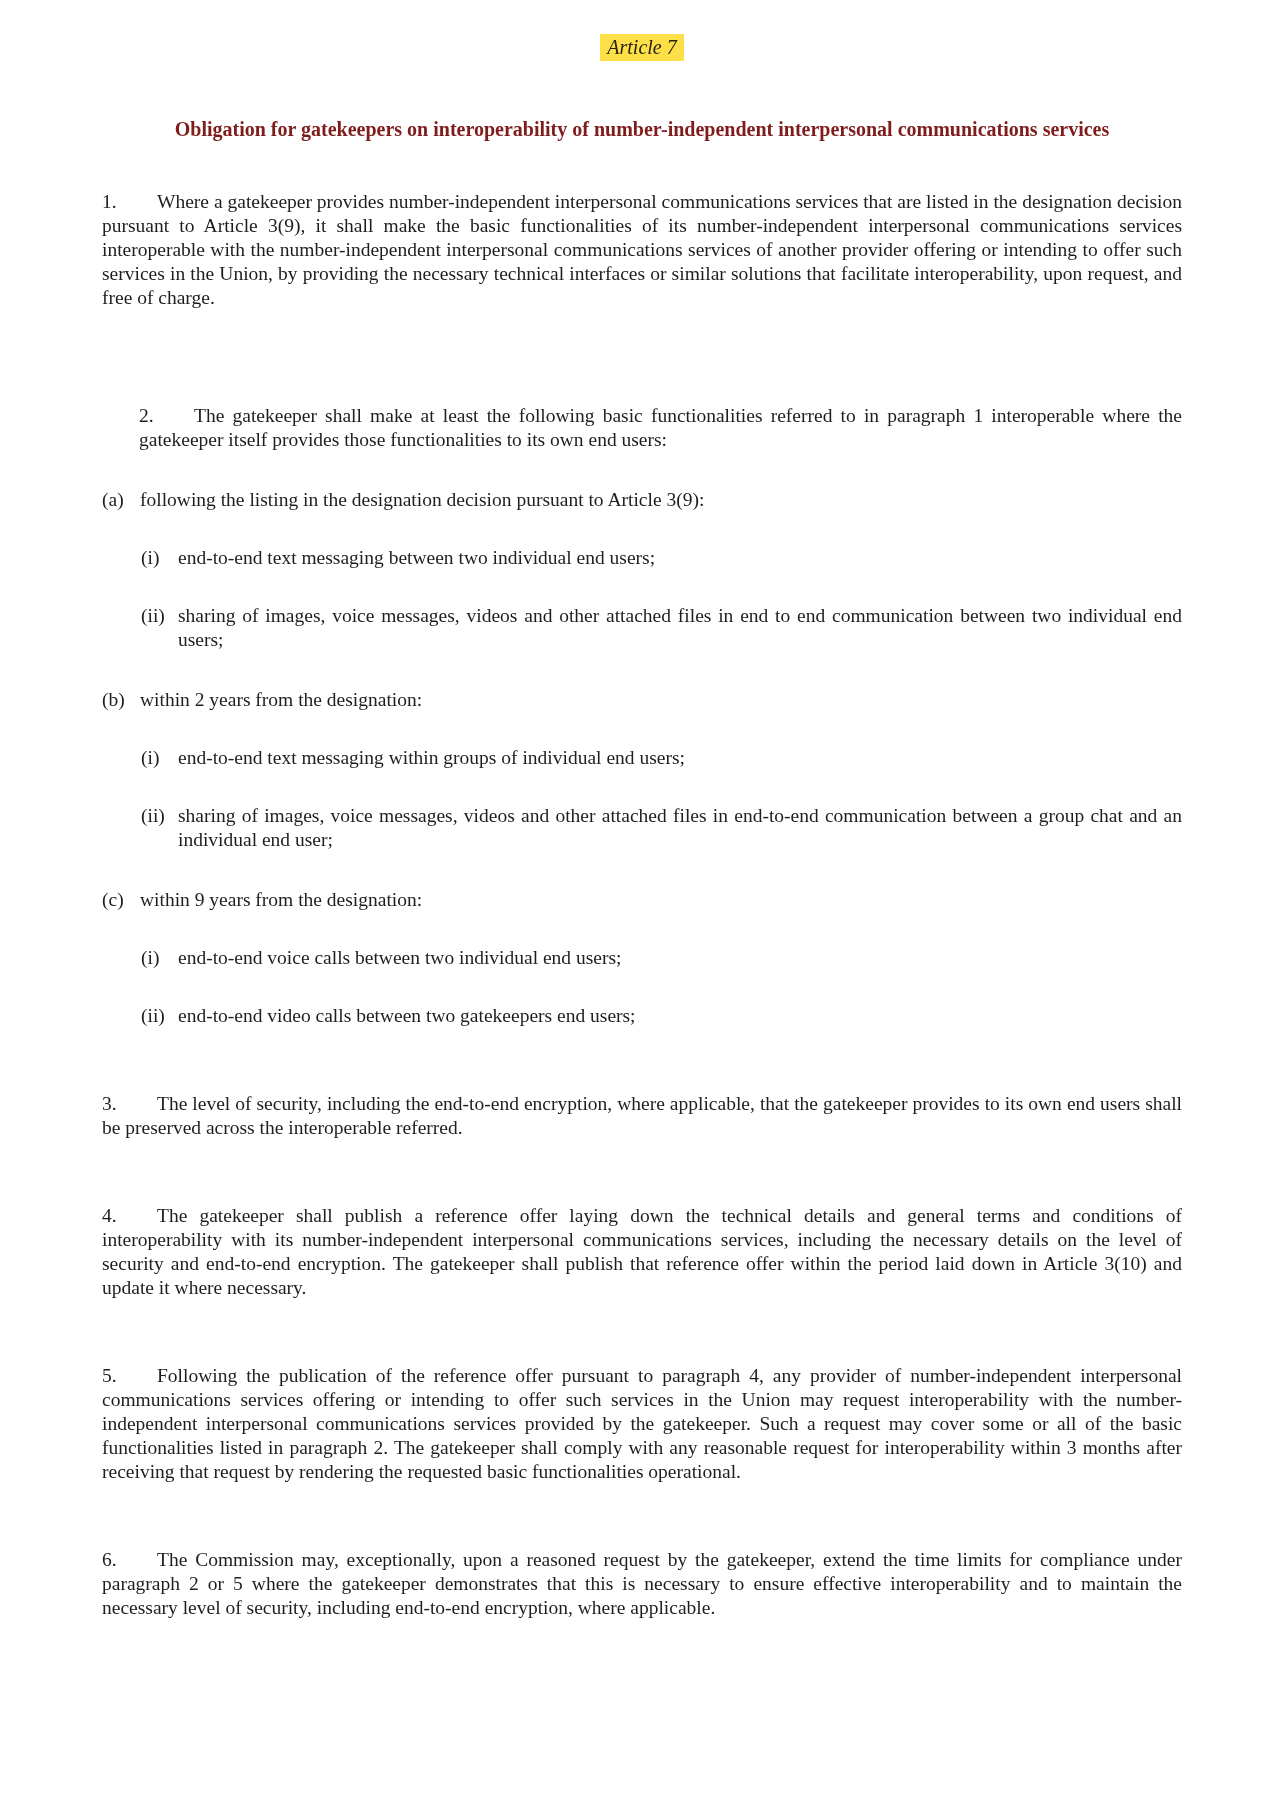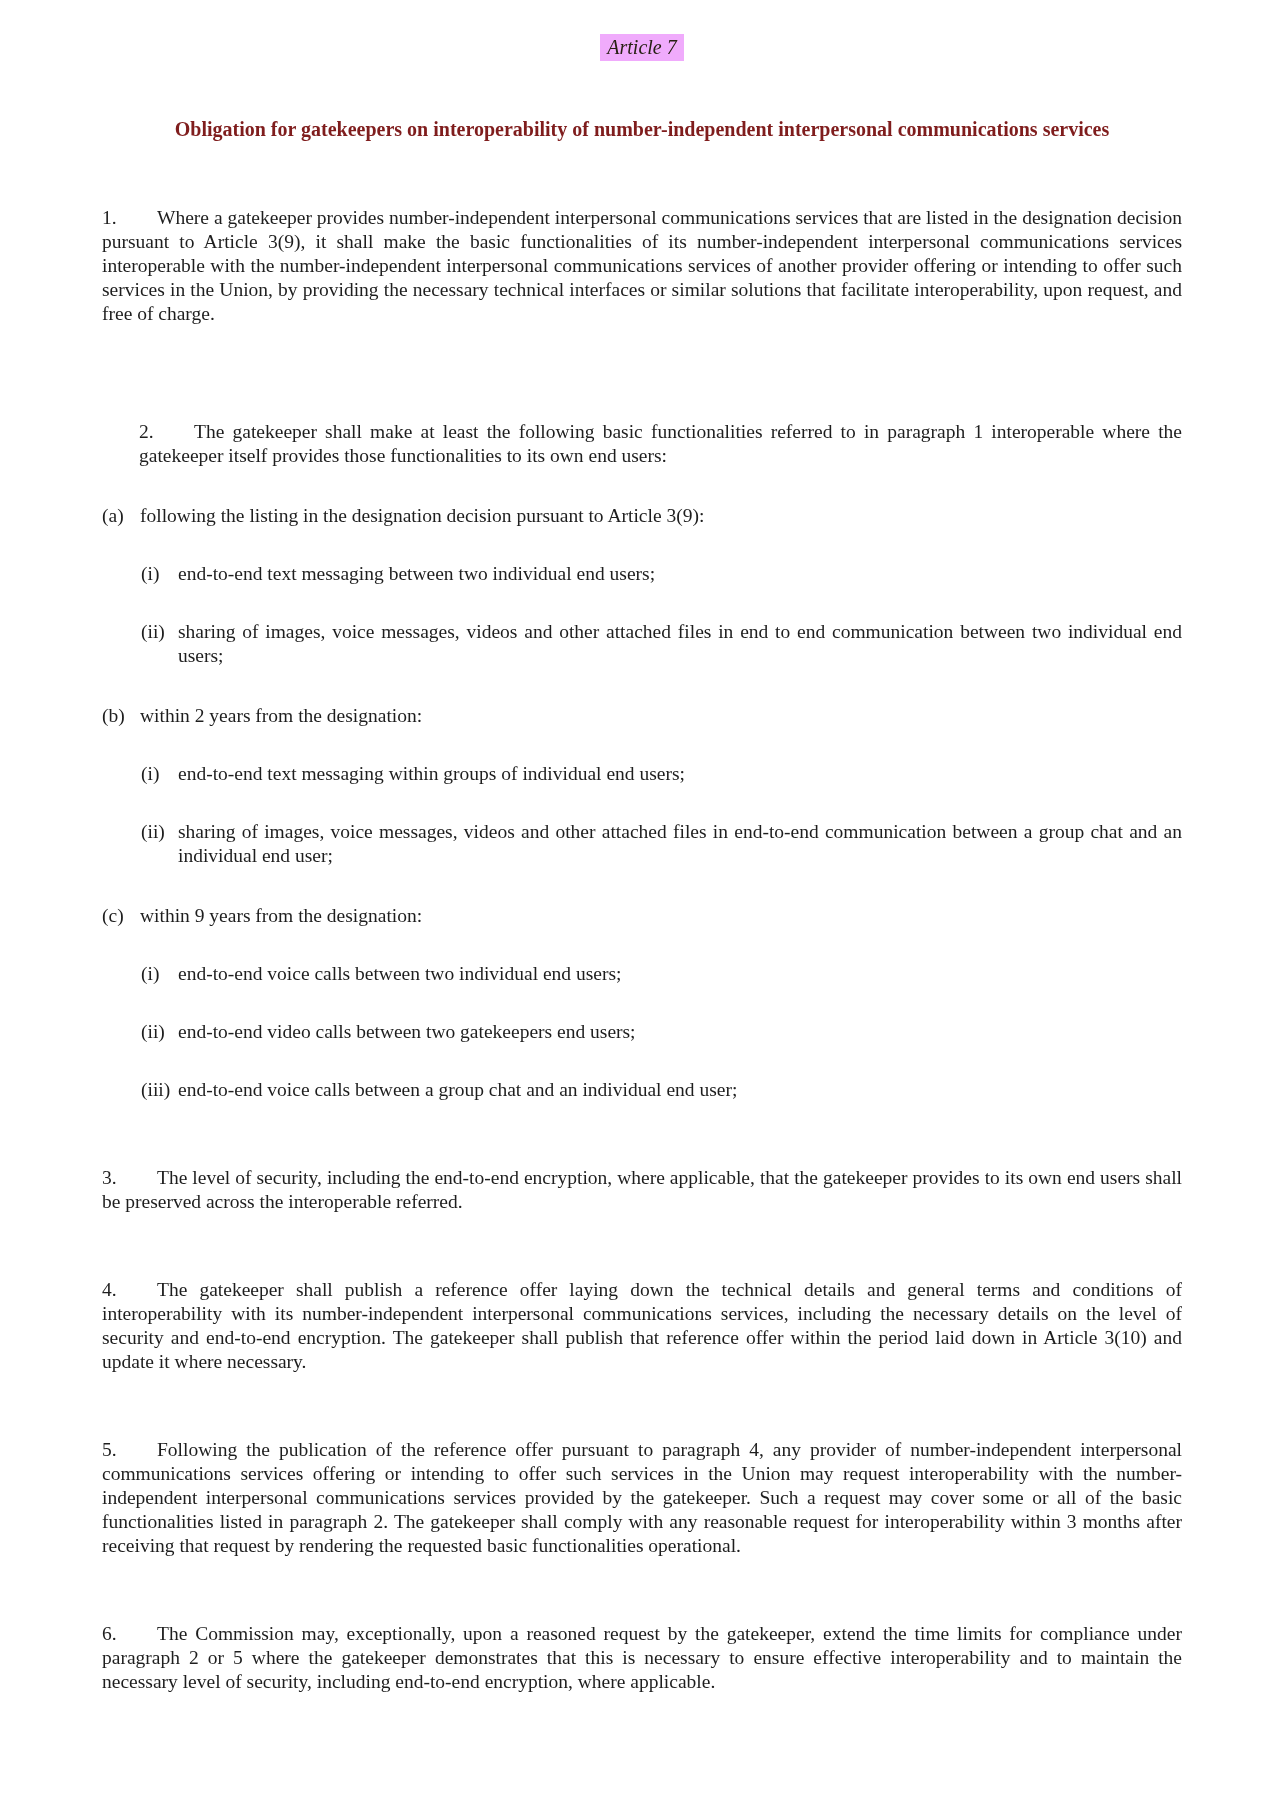--- a/index.html
+++ b/index.html
@@ -20,40 +20,40 @@
     box-sizing: content-box;
     font-size: 19.5px;
     line-height: 24px;
   }
   .article-label-row {
     text-align: center;
     margin: 0 0 0 0;
   }
   .article-label {
     display: inline-block;
-    background: #f0abfc;
+    background: #fde047;
     font-style: italic;
     font-size: 20px;
     color: #272013;
     padding: 1px 7px 2px 7px;
   }
   .doc-title {
     margin: 56px 0 0 0;
     text-align: center;
     font-size: 20px;
     font-weight: bold;
     line-height: 24px;
     color: #7f1d1d;
   }
   .para {
     margin: 64px 0 0 0;
     text-align: justify;
   }
   .para.first {
-    margin-top: 65px;
+    margin-top: 49px;
   }
   .para.wide-gap {
     margin-top: 94px;
     margin-left: 37px;
   }
   .pnum {
     display: inline-block;
     width: 55px;
   }
   .item {
@@ -134,24 +134,20 @@
   <div class="subitem">
     <span class="ilabel">(i)</span>
     <div class="itext">end-to-end voice calls between two individual end users;</div>
   </div>
 
   <div class="subitem">
     <span class="ilabel">(ii)</span>
     <div class="itext">end-to-end video calls between two gatekeepers end users;</div>
   </div>
 
-  <div class="subitem">
-    <span class="ilabel">(iii)</span>
-    <div class="itext">end-to-end voice calls between a group chat and an individual end user;</div>
-  </div>
 
 
   <p class="para"><span class="pnum">3.</span><span>The level of security, including the end-to-end encryption, where applicable, that the gatekeeper provides to its own end users shall be preserved across the interoperable referred.</span></p>
 
   <p class="para"><span class="pnum">4.</span><span>The gatekeeper shall publish a reference offer laying down the technical details and general terms and conditions of interoperability with its number-independent interpersonal communications services, including the necessary details on the level of security and end-to-end encryption. The gatekeeper shall publish that reference offer within the period laid down in Article 3(10) and update it where necessary.</span></p>
 
   <p class="para"><span class="pnum">5.</span><span>Following the publication of the reference offer pursuant to paragraph 4, any provider of number-independent interpersonal communications services offering or intending to offer such services in the Union may request interoperability with the number-independent interpersonal communications services provided by the gatekeeper. Such a request may cover some or all of the basic functionalities listed in paragraph 2. The gatekeeper shall comply with any reasonable request for interoperability within 3 months after receiving that request by rendering the requested basic functionalities operational.</span></p>
 
   <p class="para"><span class="pnum">6.</span><span>The Commission may, exceptionally, upon a reasoned request by the gatekeeper, extend the time limits for compliance under paragraph 2 or 5 where the gatekeeper demonstrates that this is necessary to ensure effective interoperability and to maintain the necessary level of security, including end-to-end encryption, where applicable.</span></p>
 

